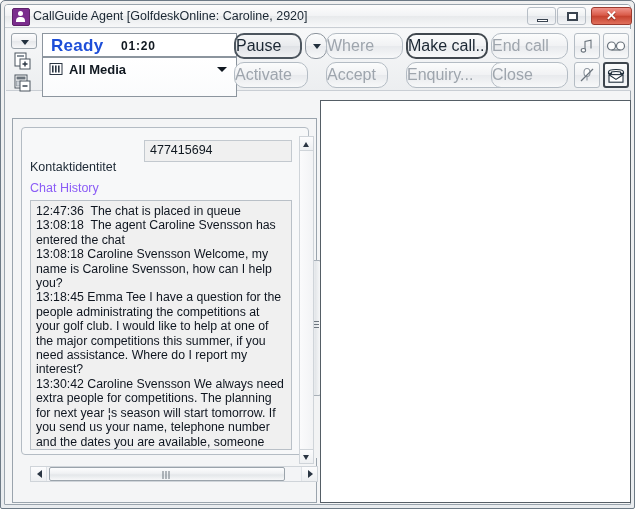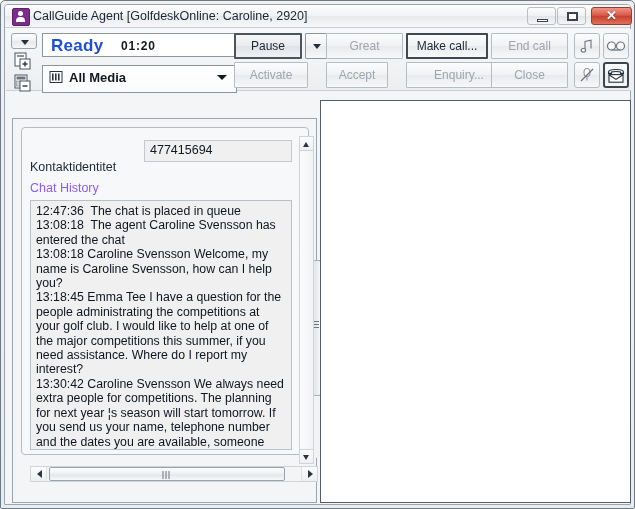--- a/index.html
+++ b/index.html
@@ -88,30 +88,30 @@
   }
   #status-box{left:36px;top:4px;width:195px;height:24px;}
   #status-label{
     position:absolute;left:8px;top:2px;height:20px;line-height:20px;
     font-size:17px;font-weight:bold;color:#1d4ed8;letter-spacing:.3px;
   }
   #status-timer{
     position:absolute;left:78px;top:2px;height:20px;line-height:20px;
     font-size:12px;font-weight:bold;color:#101820;letter-spacing:.8px;
   }
-  #media-box{left:36px;top:36px;width:195px;height:28px;background:linear-gradient(to bottom,#ffffff 0%,#fafbfc 100%);text-decoration:underline;}
+  #media-box{left:36px;top:28px;width:195px;height:40px;background:linear-gradient(to bottom,#ffffff 0%,#fafbfc 100%);text-decoration:underline;}
   #media-icon{position:absolute;left:6px;top:4px;width:14px;height:14px;}
   #media-text{position:absolute;left:26px;top:2px;height:20px;line-height:20px;font-size:13px;font-weight:bold;color:#101820;}
   #media-arrow{position:absolute;right:9px;top:9px;width:0;height:0;border-left:5px solid transparent;border-right:5px solid transparent;border-top:5px solid #101820;}
 
   .tbtn{
     position:absolute;box-sizing:border-box;
-    border:1px solid #b4bcc4;border-radius:1px;
+    border:1px solid #b4bcc4;border-radius:10px;
     background:linear-gradient(to bottom,#fbfcfc 0%,#f1f2f4 48%,#e8eaed 52%,#f7f8f9 100%);
-    color:#9ea5ad;font-size:12px;text-align:center;line-height:24px;
+    color:#9ea5ad;font-size:16px;line-height:24px;
     white-space:nowrap;overflow:hidden;
   }
   .tbtn.enabled{color:#1b2733;border-color:#8d959e;}
   .tbtn.default{border:2px solid #41484f;line-height:22px;}
   #btn-pause{left:228px;top:4px;width:68px;height:26px;line-height:22px;border:2px solid #4c555e;color:#1b2733;
     background:linear-gradient(to bottom,#f5f6f7 0%,#e9ebee 48%,#dfe2e6 52%,#f0f1f3 100%);}
   #btn-pause-drop{left:299px;top:4px;width:22px;height:26px;line-height:24px;border-color:#8d959e;}
   #btn-pause-drop .arr{position:absolute;left:7px;top:10px;width:0;height:0;border-left:4px solid transparent;border-right:4px solid transparent;border-top:5px solid #22303d;}
   .row1{top:4px;height:26px;line-height:24px;}
   .row2{top:33px;height:26px;line-height:24px;}
@@ -288,21 +288,21 @@
       <span id="media-arrow"></span>
     </div>
 
     <div class="tbtn" id="btn-pause">Pause</div>
     <div class="tbtn" id="btn-pause-drop">
       <span class="arr"></span>
     </div>
 
     <div class="tbtn row2" id="btn-activate" style="left:228px;width:74px;">Activate</div>
 
-    <div class="tbtn row1" id="b-answer">Great</div>
+    <div class="tbtn row1" id="b-answer">Where</div>
     <div class="tbtn row1 enabled default" id="b-makecall">Make call...</div>
     <div class="tbtn row1" id="b-endcall">End call</div>
     <div class="tbtn row2" id="b-accept">Accept</div>
     <div class="tbtn row2" id="b-enquiry">Enquiry...</div>
     <div class="tbtn row2" id="b-close">Close</div>
 
     <div class="ibtn" id="i-music">
       <svg width="16" height="16" viewBox="0 0 16 16">
         <path d="M6 12.2 V3.4 L12 2.1 V10.6" fill="none" stroke="#6b747d" stroke-width="1.1"></path>
         <ellipse cx="4.4" cy="12.3" rx="2.2" ry="1.8" fill="#ffffff" stroke="#6b747d" stroke-width="1.1"></ellipse>

